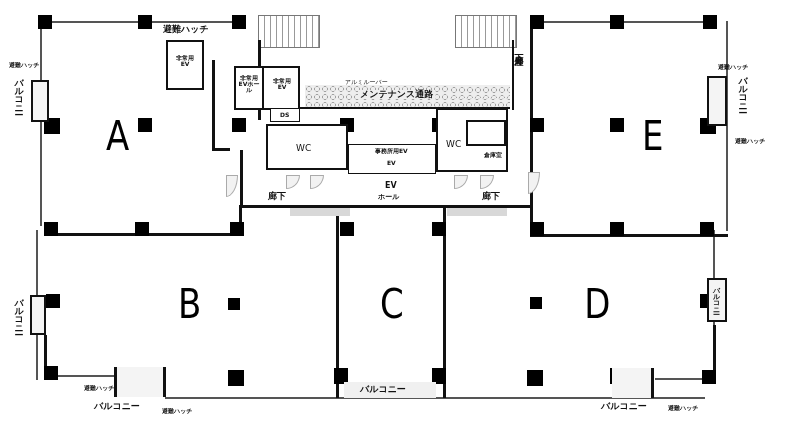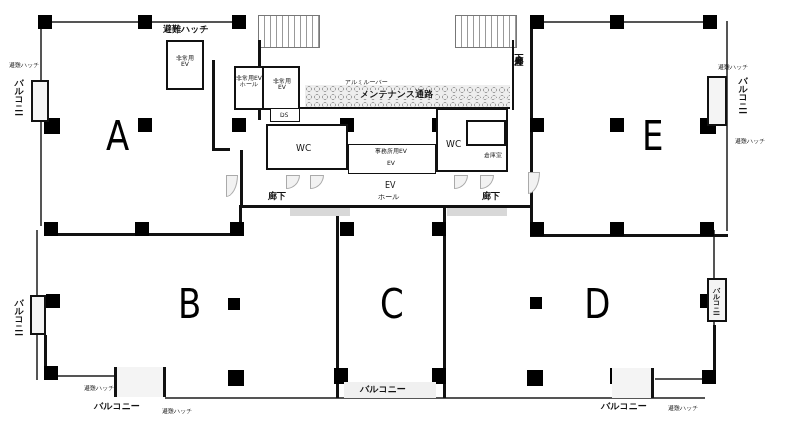--- a/index.html
+++ b/index.html
@@ -4,21 +4,21 @@
   <style>
     html, body { margin: 0; padding: 0; background: #ffffff; }
     body { width: 787px; height: 430px; position: relative; overflow: hidden; font-family: "DejaVu Sans", sans-serif; }
     .plan { position: absolute; left: 0; top: 0; width: 787px; height: 430px; }
     .wall { position: absolute; background: #111; }
     .thin { position: absolute; background: #555; }
     .gray { position: absolute; background: #d8d8d8; }
     .col { position: absolute; width: 14px; height: 14px; background: #000; }
     .unit-letter { position: absolute; font-family: "DejaVu Sans", sans-serif; font-size: 40px; color: #000; line-height: 1; transform: scaleX(0.85); }
     .lbl { position: absolute; font-size: 9px; color: #111; font-weight: bold; line-height: 1; white-space: nowrap; }
-    .lbl-small { position: absolute; font-size: 6px; color: #111; font-weight: normal; line-height: 1; white-space: nowrap; }
+    .lbl-small { position: absolute; font-size: 6px; color: #111; font-weight: bold; line-height: 1; white-space: nowrap; }
     .vtext { writing-mode: vertical-rl; text-orientation: upright; letter-spacing: -1px; }
     .box { position: absolute; border: 2px solid #111; background: #fff; box-sizing: border-box; }
     .hatch { position: absolute; background-color: #eee;
       background-image: radial-gradient(circle at 4px 4px, transparent 2px, #999 2.5px, transparent 3px);
       background-size: 8px 8px; }
     .stair { position: absolute; border: 1px solid #777; box-sizing: border-box;
       background-image: repeating-linear-gradient(90deg, #fff 0 5px, #999 5px 6px); }
     .door { position: absolute; border: 1px solid #aaa; border-radius: 0 0 100% 0; box-sizing: border-box; background: #f2f2f2; }
     .bal { position: absolute; border: 2px solid #111; background: #f4f4f4; box-sizing: border-box; }
   </style>

